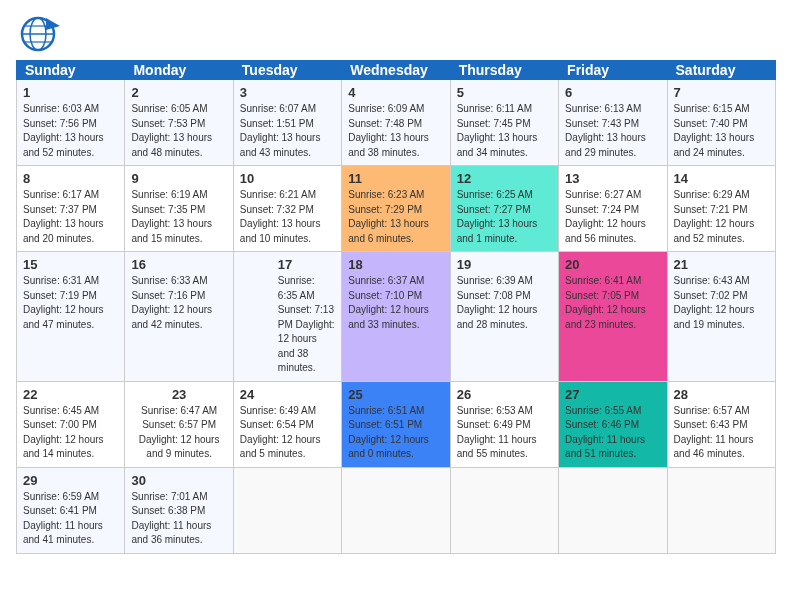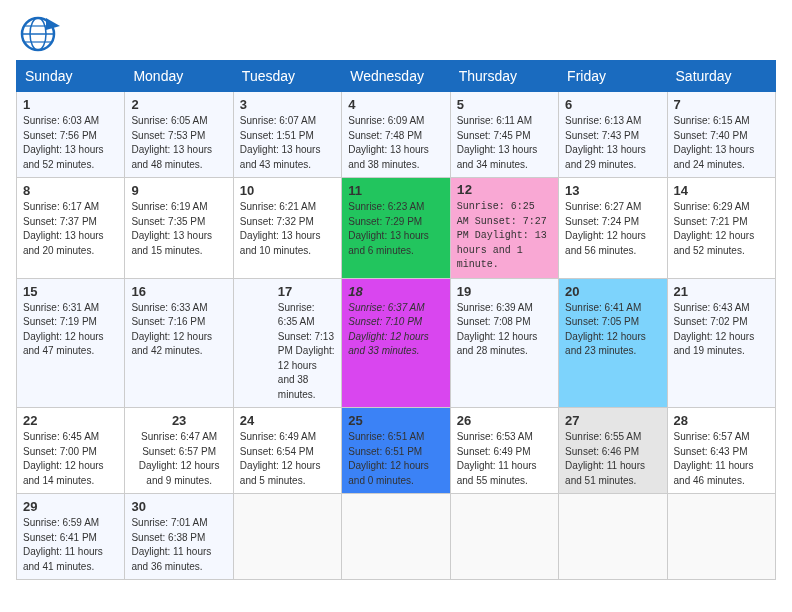--- a/index.html
+++ b/index.html
@@ -41,24 +41,24 @@
       font-size: 16px;
       color: #555;
     }
     .calendar {
       width: 100%;
       border-collapse: collapse;
     }
     .calendar th {
       background: #1a6bbf;
       color: #fff;
-      padding: 7px 8px;
+      padding: 1px 8px;
       text-align: left;
       font-size: 14px;
-      font-weight: normal;
+      font-weight: bold;
       border: 1px solid #1a6bbf;
       margin-left: 8px;
     }
     .calendar td {
       vertical-align: top;
       padding: 5px 6px;
       border: 1px solid #ccc;
       font-size: 10.5px;
       color: #333;
       width: 14.28%;
@@ -192,28 +192,28 @@
 Daylight: 13 hours
 and 15 minutes.</div>
         </td>
         <td style="background: rgb(255, 255, 255);">
           <span class="day-num">10</span>
           <div class="day-info">Sunrise: 6:21 AM
 Sunset: 7:32 PM
 Daylight: 13 hours
 and 10 minutes.</div>
         </td>
-        <td style="background: #22c55e;">
+        <td style="background: #fdba74;">
           <span class="day-num">11</span>
           <div class="day-info">Sunrise: 6:23 AM
 Sunset: 7:29 PM
 Daylight: 13 hours
 and 6 minutes.</div>
         </td>
-        <td style="background: #f9a8d4; font-family: Liberation Mono, monospace;">
+        <td style="background: #5eead4;">
           <span class="day-num">12</span>
           <div class="day-info">Sunrise: 6:25 AM
 Sunset: 7:27 PM
 Daylight: 13 hours
 and 1 minute.</div>
         </td>
         <td style="background: rgb(255, 255, 255);">
           <span class="day-num">13</span>
           <div class="day-info">Sunrise: 6:27 AM
 Sunset: 7:24 PM
@@ -243,35 +243,35 @@
 Daylight: 12 hours
 and 42 minutes.</div>
         </td>
         <td style="background: rgb(245, 248, 255); padding-left: 44px;">
           <span class="day-num">17</span>
           <div class="day-info">Sunrise: 6:35 AM
 Sunset: 7:13 PM
 Daylight: 12 hours
 and 38 minutes.</div>
         </td>
-        <td style="background: #d946ef; font-style: italic;">
+        <td style="background: #c4b5fd;">
           <span class="day-num">18</span>
           <div class="day-info">Sunrise: 6:37 AM
 Sunset: 7:10 PM
 Daylight: 12 hours
 and 33 minutes.</div>
         </td>
         <td style="background: rgb(245, 248, 255);">
           <span class="day-num">19</span>
           <div class="day-info">Sunrise: 6:39 AM
 Sunset: 7:08 PM
 Daylight: 12 hours
 and 28 minutes.</div>
         </td>
-        <td style="background: #7dd3fc;">
+        <td style="background: #ec4899;">
           <span class="day-num">20</span>
           <div class="day-info">Sunrise: 6:41 AM
 Sunset: 7:05 PM
 Daylight: 12 hours
 and 23 minutes.</div>
         </td>
         <td style="background: rgb(245, 248, 255); margin-top: 44px;">
           <span class="day-num">21</span>
           <div class="day-info">Sunrise: 6:43 AM
 Sunset: 7:02 PM
@@ -308,21 +308,21 @@
 Daylight: 12 hours
 and 0 minutes.</div>
         </td>
         <td style="background: rgb(255, 255, 255); margin-top: 33px;">
           <span class="day-num">26</span>
           <div class="day-info">Sunrise: 6:53 AM
 Sunset: 6:49 PM
 Daylight: 11 hours
 and 55 minutes.</div>
         </td>
-        <td style="background: #e5e5e5; margin-top: 48px;">
+        <td style="background: #14b8a6; margin-top: 48px;">
           <span class="day-num">27</span>
           <div class="day-info">Sunrise: 6:55 AM
 Sunset: 6:46 PM
 Daylight: 11 hours
 and 51 minutes.</div>
         </td>
         <td style="background: rgb(255, 255, 255);">
           <span class="day-num">28</span>
           <div class="day-info">Sunrise: 6:57 AM
 Sunset: 6:43 PM

